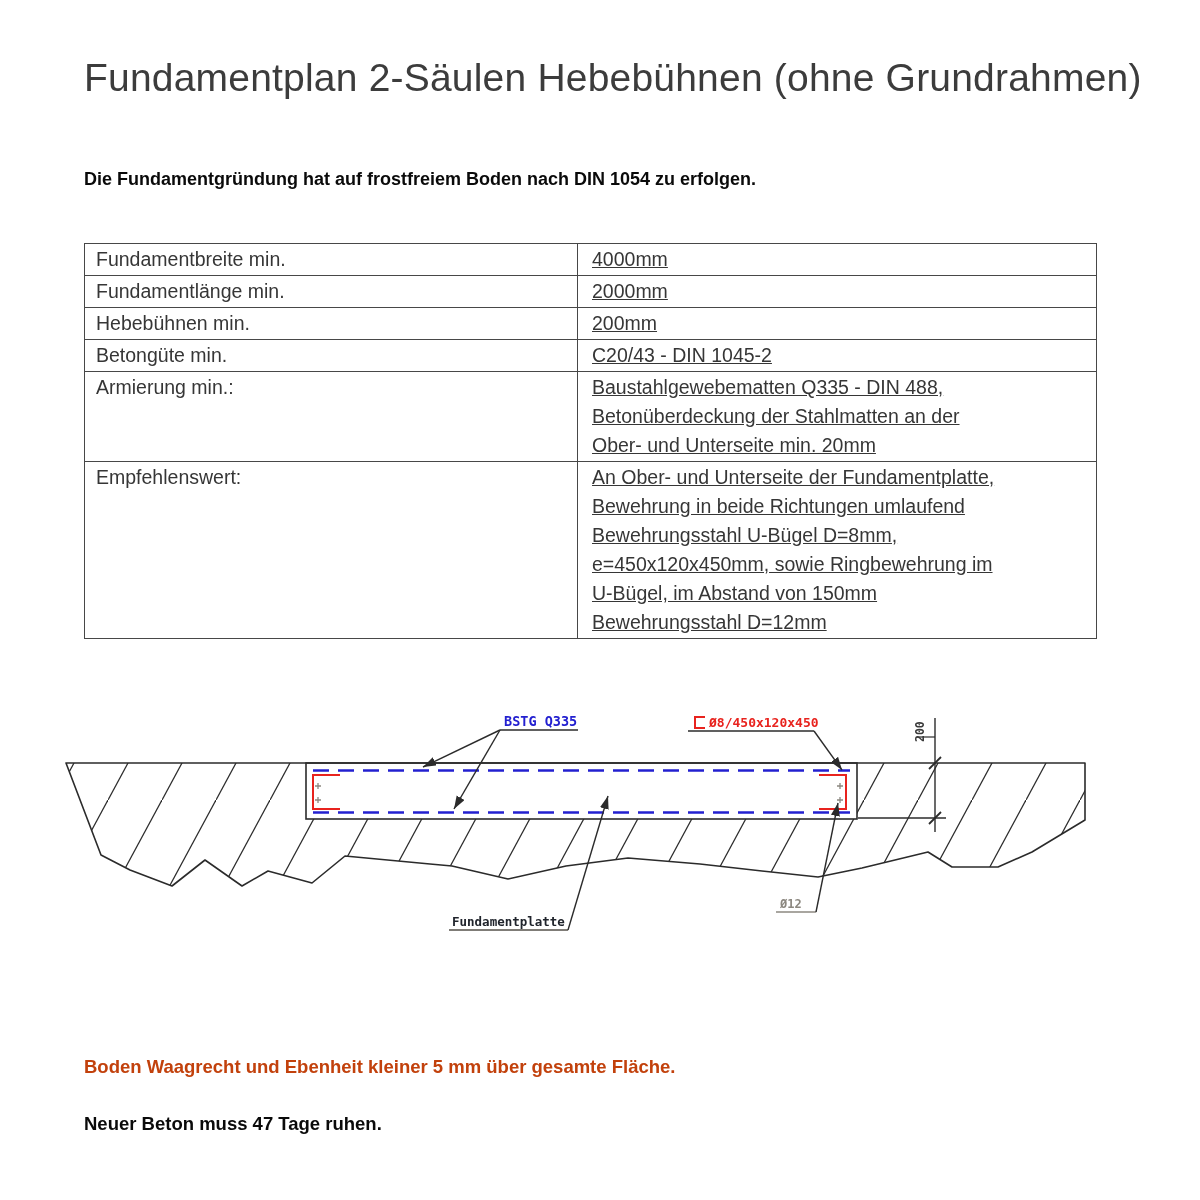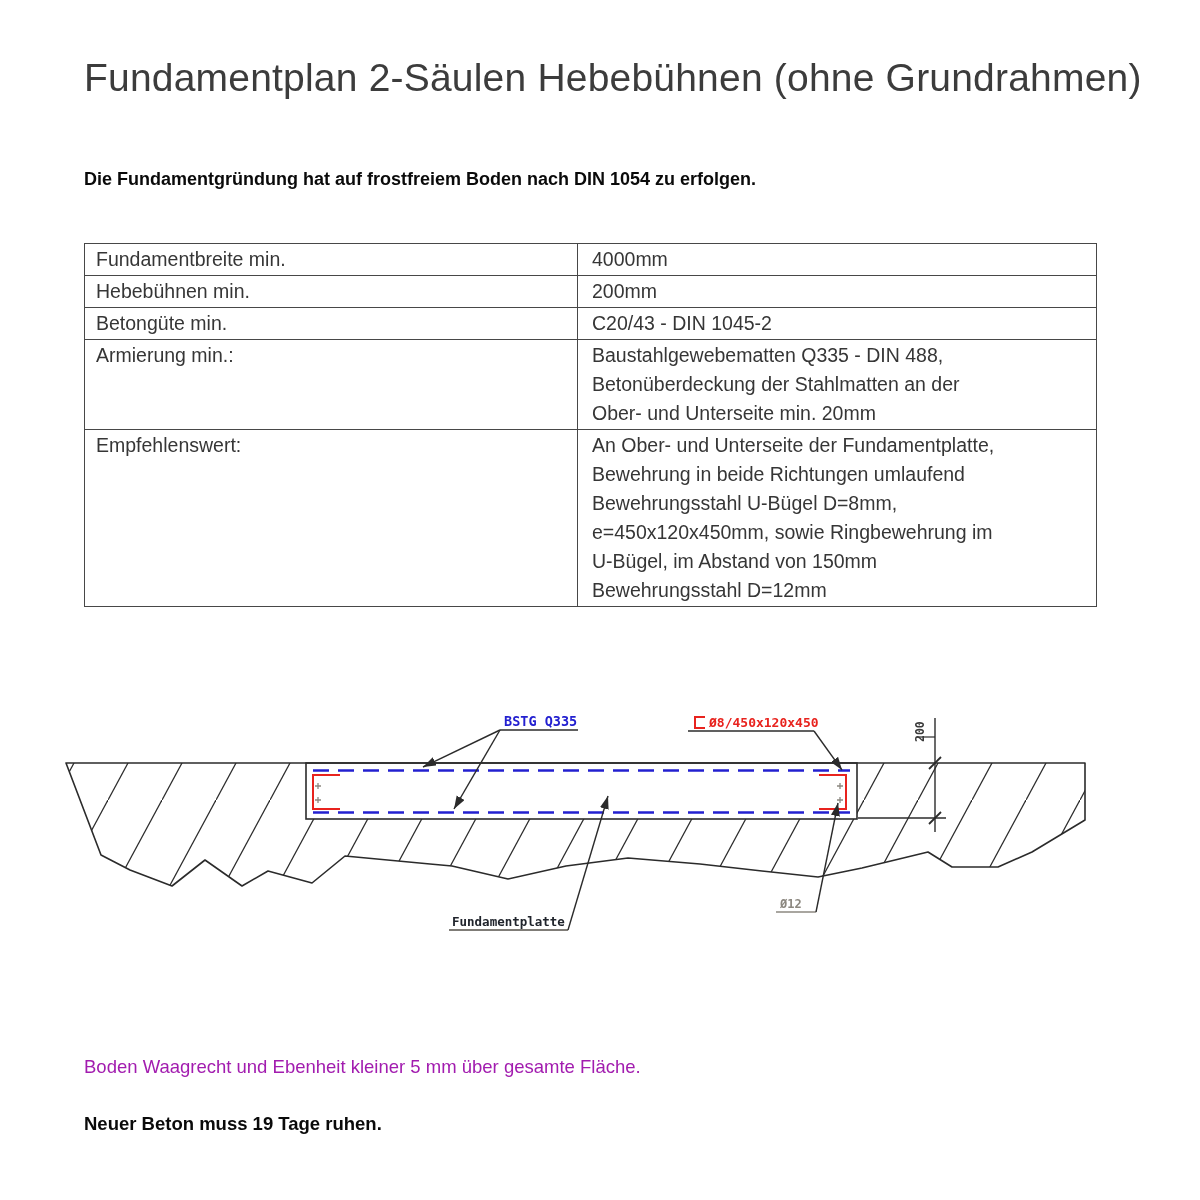--- a/index.html
+++ b/index.html
@@ -3,43 +3,47 @@
 <meta charset="utf-8">
 <style>
   html,body{margin:0;padding:0;background:#ffffff;}
   body{width:1200px;height:1200px;position:relative;font-family:"Liberation Sans",sans-serif;color:#333;overflow:hidden;}
   .abs{position:absolute;}
   #title{left:84px;top:56px;font-size:39px;font-weight:300;color:#3c3c3c;letter-spacing:.2px;}
   #intro{left:84px;top:169px;font-size:18px;font-weight:600;color:#0a0a0a;}
   #spec-table{left:84px;top:243px;width:1013px;border-collapse:collapse;table-layout:fixed;}
   #spec-table td{border:1.5px solid #474747;font-size:19.5px;line-height:29px;color:#363636;
     vertical-align:top;padding:1px 10px 1px 11px;margin-top:32px;}
-  #spec-table td.val{white-space:pre-line;padding-left:14px;}
+  #spec-table td.val{white-space:pre-line;padding-left:14px;text-decoration:underline;}
   #spec-table col.c1{width:493px;}
   #spec-table tr.short td{height:28px;}
   .cad{font-family:"DejaVu Sans Mono",monospace;font-weight:bold;}
-  #footer1{left:84px;top:1056px;font-size:18.5px;font-weight:400;color:#a21caf;}
+  #footer1{left:84px;top:1056px;font-size:18.5px;font-weight:700;color:#c2410c;}
   #footer2{left:84px;top:1113px;font-size:18.5px;font-weight:600;color:#0a0a0a;}
   svg{position:absolute;left:0;top:0;}
 </style>
 </head>
 <body>
 
 <div id="title" class="abs">Fundamentplan 2-Säulen Hebebühnen (ohne Grundrahmen)</div>
 <div id="intro" class="abs">Die Fundamentgründung hat auf frostfreiem Boden nach DIN 1054 zu erfolgen.</div>
 
 <table id="spec-table" class="abs">
   <colgroup>
       <col class="c1">
       <col>
     </colgroup>
   <tbody>
     <tr class="short">
       <td>Fundamentbreite min.</td>
       <td class="val">4000mm</td>
+    </tr>
+    <tr class="short">
+      <td>Fundamentlänge min.</td>
+      <td class="val">2000mm</td>
     </tr>
     <tr class="short">
       <td>Hebebühnen min.</td>
       <td class="val">200mm</td>
     </tr>
     <tr class="short">
       <td>Betongüte min.</td>
       <td class="val">C20/43 - DIN 1045-2</td>
     </tr>
     <tr>
@@ -113,13 +117,13 @@
     <line x1="935" y1="718" x2="935" y2="832" stroke="#2b2b2b" stroke-width="1.4"></line>
     <line x1="858" y1="818" x2="946" y2="818" stroke="#2b2b2b" stroke-width="1.4"></line>
     <line x1="929" y1="769" x2="941" y2="757" stroke="#2b2b2b" stroke-width="1.8"></line>
     <line x1="929" y1="824" x2="941" y2="812" stroke="#2b2b2b" stroke-width="1.8"></line>
     <line x1="917" y1="737" x2="935" y2="737" stroke="#2b2b2b" stroke-width="1.2"></line>
     <text class="cad" font-size="11.5" fill="#3a3a3a" transform="translate(924,742) rotate(-90)">200</text>
   </g>
 </svg>
 
 <div id="footer1" class="abs">Boden Waagrecht und Ebenheit kleiner 5 mm über gesamte Fläche.</div>
-<div id="footer2" class="abs">Neuer Beton muss 19 Tage ruhen.</div>
+<div id="footer2" class="abs">Neuer Beton muss 47 Tage ruhen.</div>
 
 </body></html>

